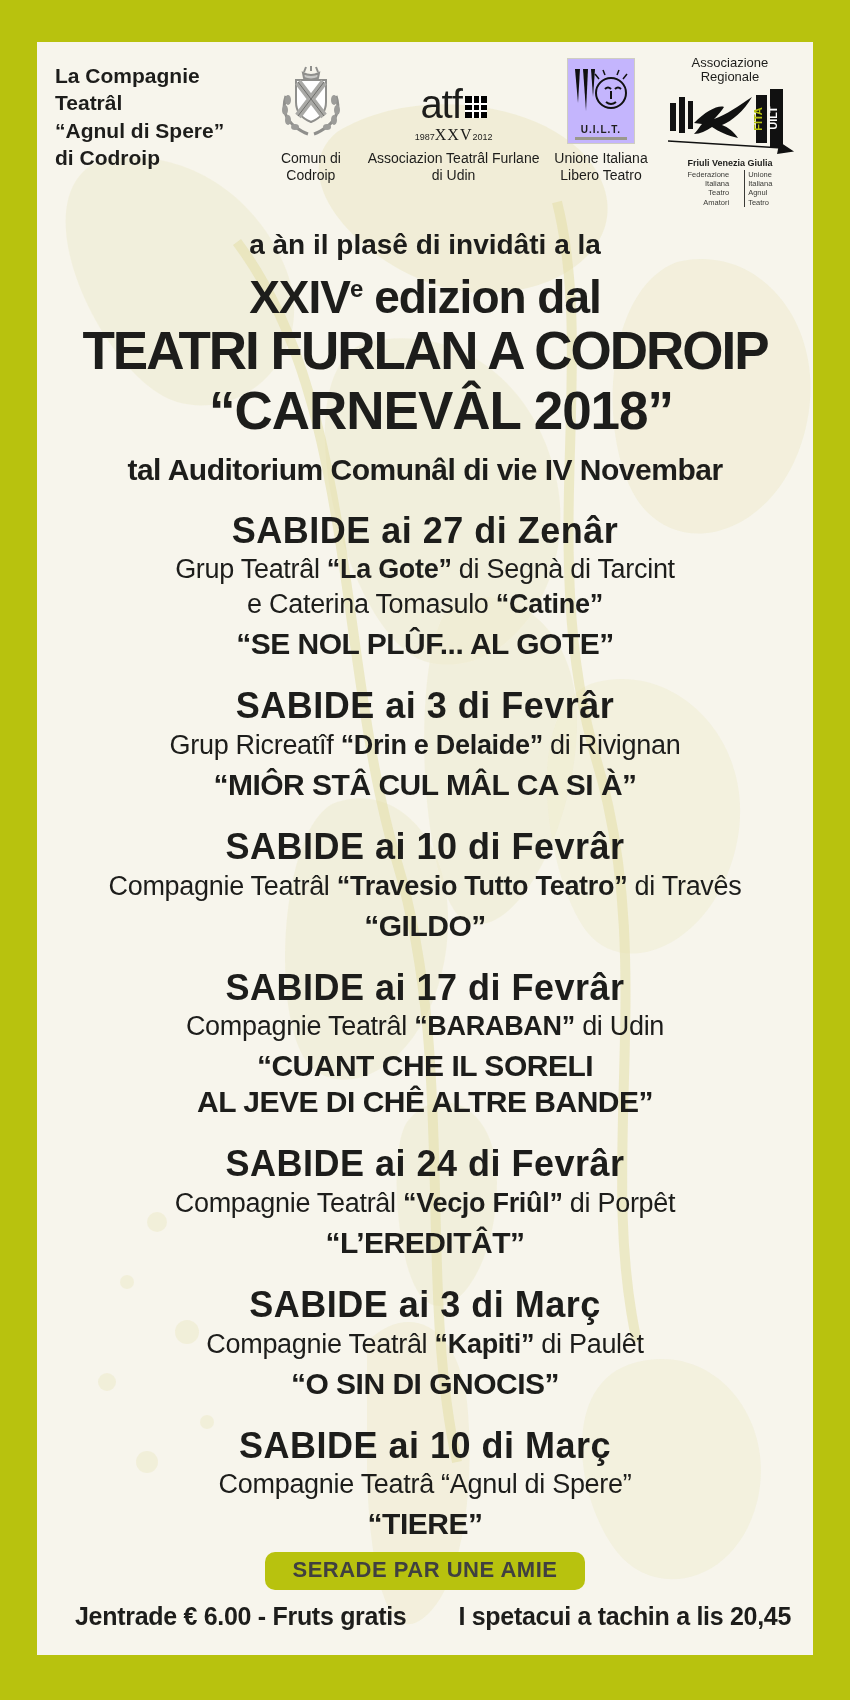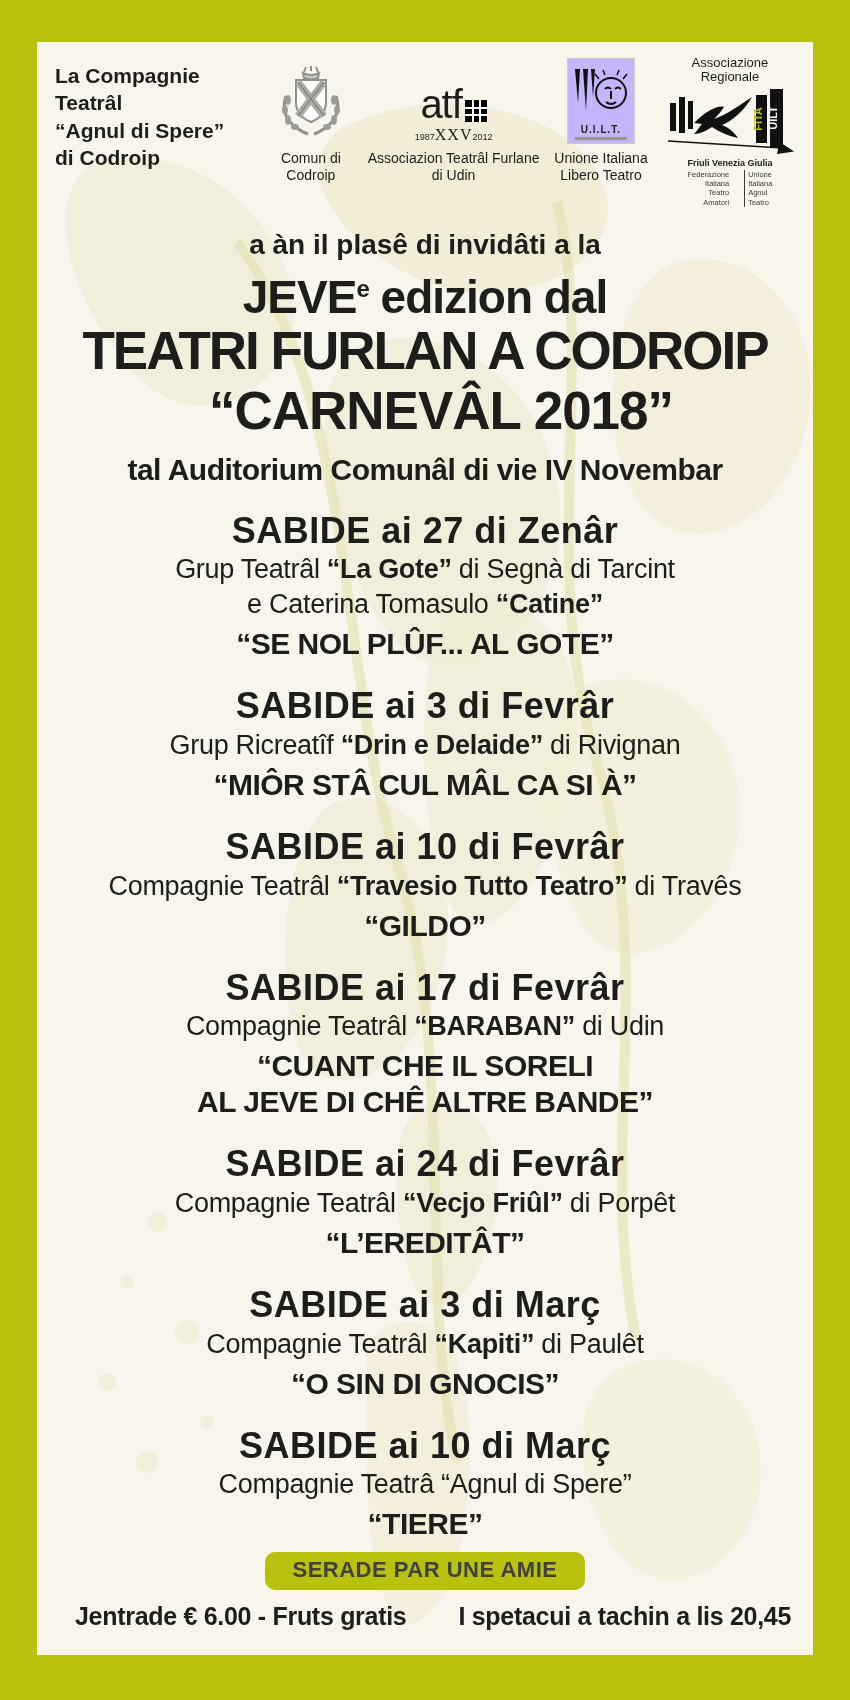--- a/index.html
+++ b/index.html
@@ -17,21 +17,21 @@
   .wm{position:absolute;inset:0;pointer-events:none;}
   .content{position:relative;display:flex;flex-direction:column;flex:1;}
 
   
   .hdr{display:flex;justify-content:space-between;align-items:flex-start;padding:14px 14px 0 18px;}
   .company{font-weight:bold;font-size:21px;line-height:1.3;padding-top:6px;}
   .logo{display:flex;flex-direction:column;align-items:center;text-align:center;}
   .logo .mark{height:88px;display:flex;flex-direction:column;align-items:center;justify-content:flex-end;}
   .logo .cap{font-size:14px;line-height:1.2;margin-top:6px;}
 
-  .atf-row{display:flex;align-items:flex-end;gap:3px;}
+  .atf-row{display:flex;align-items:center;gap:3px;}
   .atf-word{font-size:40px;line-height:0.9;letter-spacing:-1px;font-weight:normal;}
   .atf-sq{width:22px;height:22px;margin-top:6px;
     background:
       linear-gradient(#fff,#fff) 7px 0/2px 22px no-repeat,
       linear-gradient(#fff,#fff) 14px 0/2px 22px no-repeat,
       linear-gradient(#fff,#fff) 0 7px/22px 2px no-repeat,
       linear-gradient(#fff,#fff) 0 14px/22px 2px no-repeat,#000;}
   .atf-years{margin-top:4px;font-size:9px;display:flex;align-items:baseline;gap:0;}
   .atf-years .xxv{font-family:"Liberation Serif","DejaVu Serif",serif;font-size:16px;letter-spacing:1px;}
 
@@ -217,21 +217,21 @@
               <div>Italiana</div>
               <div>Agnul</div>
               <div>Teatro</div>
             </div>
           </div>
         </div>
       </div>
 
       <div class="ctr invite">a àn il plasê di invidâti a la</div>
 
-      <div class="ctr edition"><span>JEVE</span><sup>e</sup><span> edizion dal</span></div>
+      <div class="ctr edition"><span>XXIV</span><sup>e</sup><span> edizion dal</span></div>
 
       <div class="ctr title1">TEATRI FURLAN A CODROIP</div>
       <div class="ctr title2">“CARNEVÂL 2018”</div>
       <div class="ctr venue">tal Auditorium Comunâl di vie IV Novembar</div>
 
       <div class="ctr">
         <div class="ev-date">SABIDE ai 27 di Zenâr</div>
         <div class="ev-co"><span>Grup Teatrâl </span><b>“La Gote”</b><span> di Segnà di Tarcint</span></div>
         <div class="ev-co"><span>e Caterina Tomasulo </span><b>“Catine”</b><span></span></div>
         <div class="ev-play">“SE NOL PLÛF... AL GOTE”</div>

